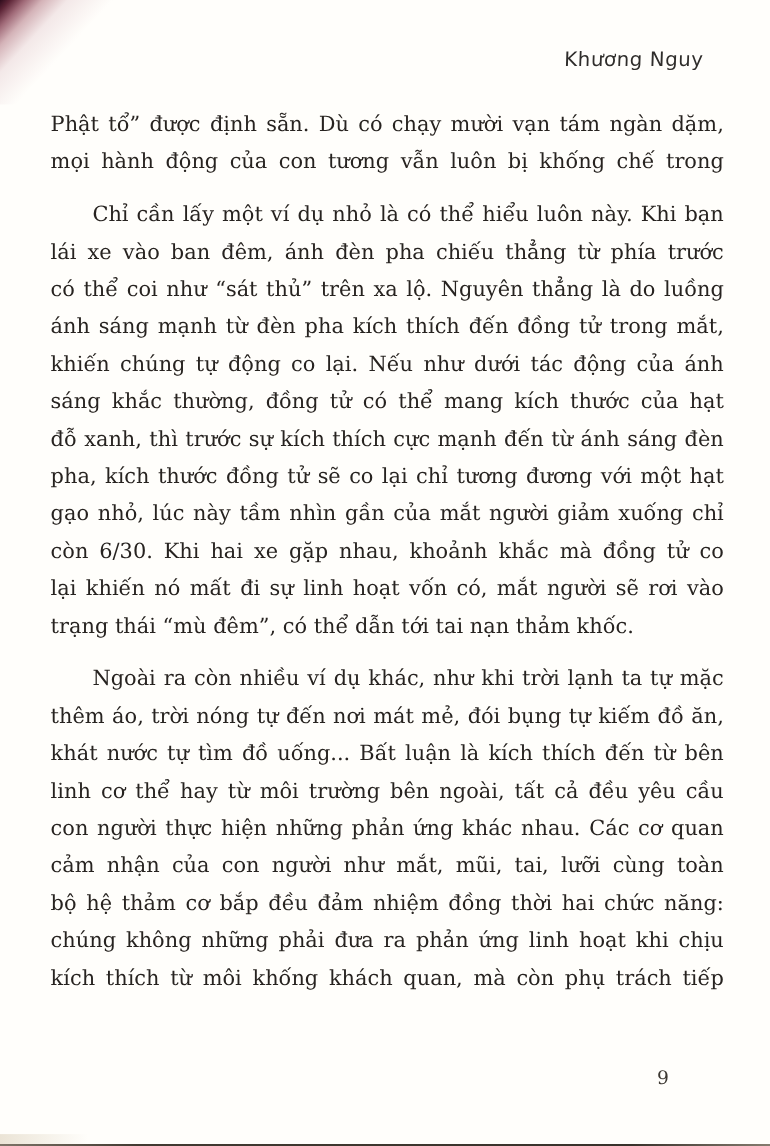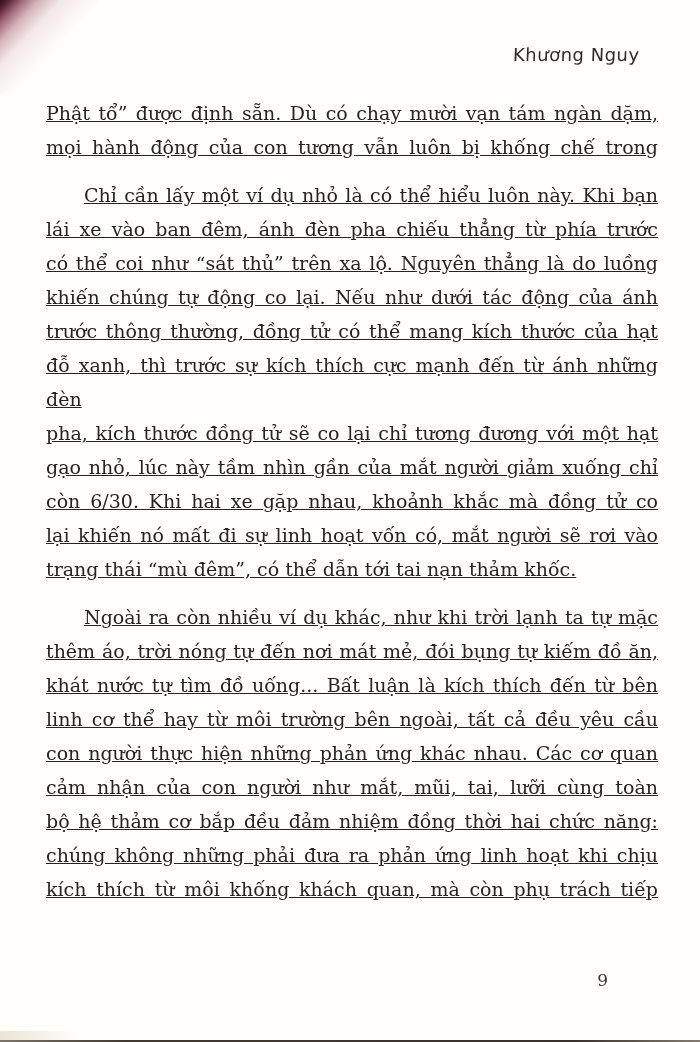--- a/index.html
+++ b/index.html
@@ -32,21 +32,20 @@
     transform: skewX(-2deg);
   }
   .body-text {
     position: absolute;
     left: 46px;
     top: 96px;
     width: 612px;
     font-size: 19px;
     line-height: 34px;
     color: #272320;
-    text-decoration: underline;
   }
   .para { margin: 0 0 14px 0; }
   .line {
     text-align: justify;
     text-align-last: justify;
   }
   .line.end { text-align-last: left; }
   .line.indent { text-indent: 38px; }
   .page-number {
     position: absolute;
@@ -81,23 +80,24 @@
 
     <div class="para">
       <div class="line">Phật tổ” được định sẵn. Dù có chạy mười vạn tám ngàn dặm,</div>
       <div class="line">mọi hành động của con tương vẫn luôn bị khống chế trong</div>
     </div>
 
     <div class="para">
       <div class="line indent">Chỉ cần lấy một ví dụ nhỏ là có thể hiểu luôn này. Khi bạn</div>
       <div class="line">lái xe vào ban đêm, ánh đèn pha chiếu thẳng từ phía trước</div>
       <div class="line">có thể coi như “sát thủ” trên xa lộ. Nguyên thẳng là do luồng</div>
+      <div class="line">ánh sáng mạnh từ đèn pha kích thích đến đồng tử trong mắt,</div>
       <div class="line">khiến chúng tự động co lại. Nếu như dưới tác động của ánh</div>
-      <div class="line">trước thông thường, đồng tử có thể mang kích thước của hạt</div>
-      <div class="line">đỗ xanh, thì trước sự kích thích cực mạnh đến từ ánh những đèn</div>
+      <div class="line">sáng khắc thường, đồng tử có thể mang kích thước của hạt</div>
+      <div class="line">đỗ xanh, thì trước sự kích thích cực mạnh đến từ ánh sáng đèn</div>
       <div class="line">pha, kích thước đồng tử sẽ co lại chỉ tương đương với một hạt</div>
       <div class="line">gạo nhỏ, lúc này tầm nhìn gần của mắt người giảm xuống chỉ</div>
       <div class="line">còn 6/30. Khi hai xe gặp nhau, khoảnh khắc mà đồng tử co</div>
       <div class="line">lại khiến nó mất đi sự linh hoạt vốn có, mắt người sẽ rơi vào</div>
       <div class="line end">trạng thái “mù đêm”, có thể dẫn tới tai nạn thảm khốc.</div>
     </div>
 
     <div class="para">
       <div class="line indent">Ngoài ra còn nhiều ví dụ khác, như khi trời lạnh ta tự mặc</div>
       <div class="line">thêm áo, trời nóng tự đến nơi mát mẻ, đói bụng tự kiếm đồ ăn,</div>

